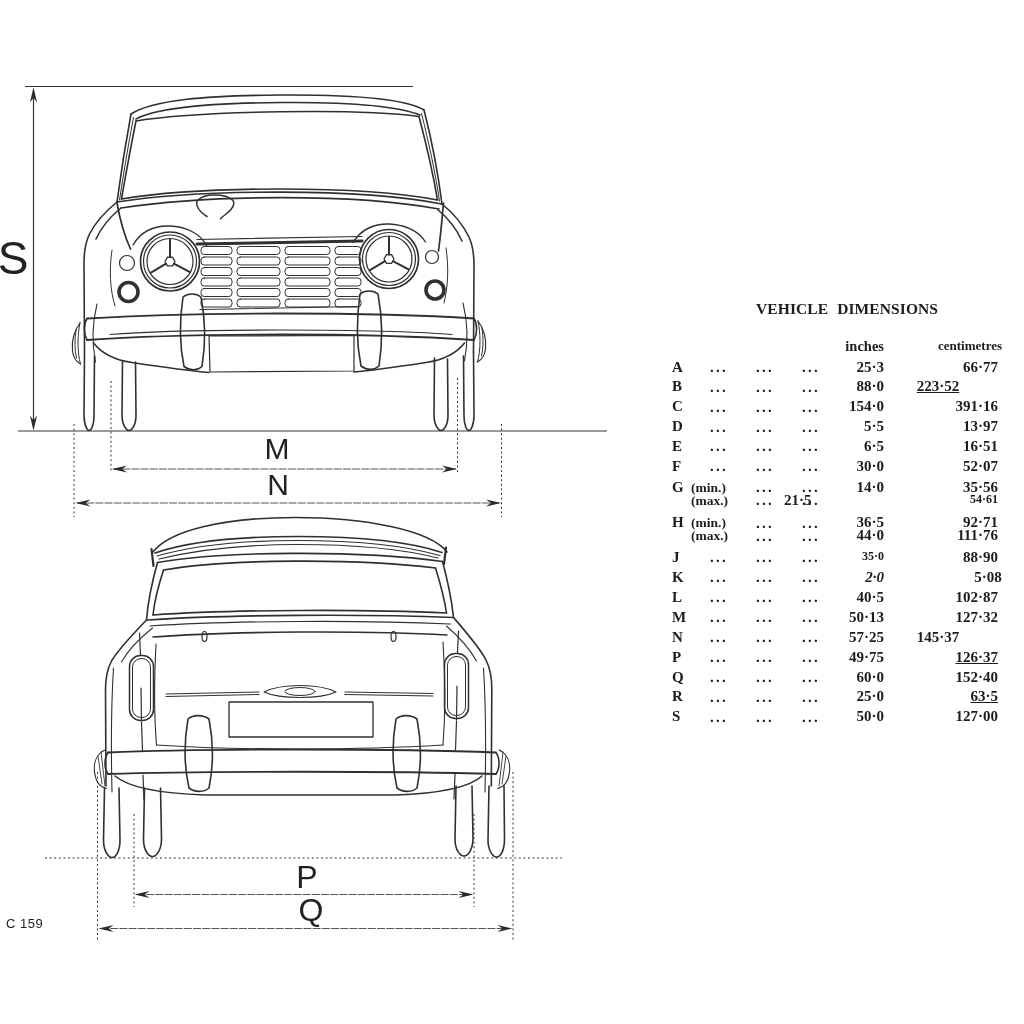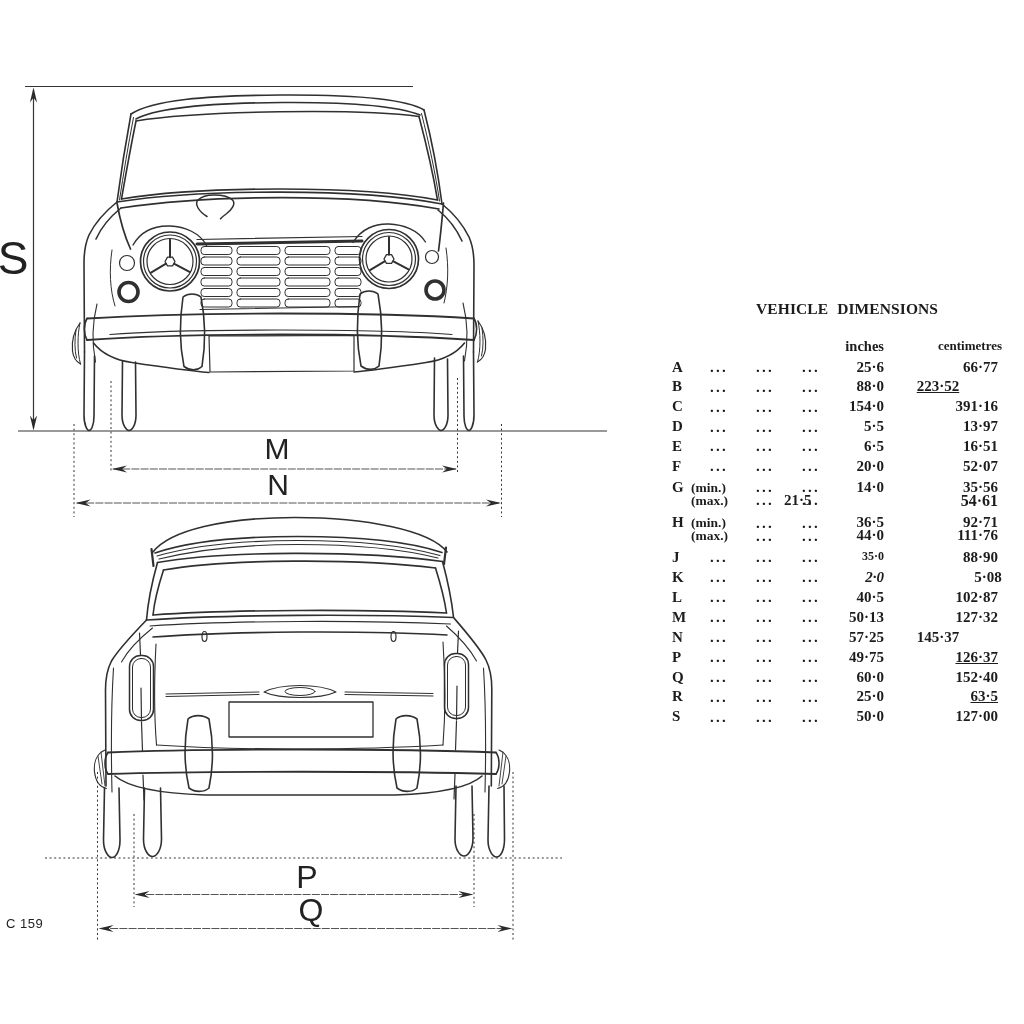--- a/index.html
+++ b/index.html
@@ -193,21 +193,21 @@
 </g>
 </svg>
 <div id="tbl">
 <div style="position:absolute;left:756px;top:300px;font-size:15.5px;letter-spacing:0.1px;word-spacing:5px;white-space:nowrap;">VEHICLE DIMENSIONS</div>
 <div style="position:absolute;left:784px;top:338px;width:100px;text-align:right;font-size:14.5px;">inches</div>
 <div style="position:absolute;left:938px;top:338px;width:117px;text-align:left;font-size:13px;">centimetres</div>
 <div style="position:absolute;left:672px;top:358.5px;font-size:15px;">A</div>
 <div style="position:absolute;left:710px;top:359.0px;font-size:15px;letter-spacing:2.2px;">...</div>
 <div style="position:absolute;left:756px;top:359.0px;font-size:15px;letter-spacing:2.2px;">...</div>
 <div style="position:absolute;left:802px;top:359.0px;font-size:15px;letter-spacing:2.2px;">...</div>
-<div style="position:absolute;left:784px;top:358.5px;width:100px;text-align:right;font-size:15px;">25·6</div>
+<div style="position:absolute;left:784px;top:358.5px;width:100px;text-align:right;font-size:15px;">25·3</div>
 <div style="position:absolute;left:878px;top:358.5px;width:120px;text-align:right;font-size:15px;">66·77</div>
 <div style="position:absolute;left:672px;top:378.2px;font-size:15px;">B</div>
 <div style="position:absolute;left:710px;top:378.7px;font-size:15px;letter-spacing:2.2px;">...</div>
 <div style="position:absolute;left:756px;top:378.7px;font-size:15px;letter-spacing:2.2px;">...</div>
 <div style="position:absolute;left:802px;top:378.7px;font-size:15px;letter-spacing:2.2px;">...</div>
 <div style="position:absolute;left:784px;top:378.2px;width:100px;text-align:right;font-size:15px;">88·0</div>
 <div style="position:absolute;left:878px;top:378.2px;width:120px;text-align:center;font-size:15px;text-decoration:underline;">223·52</div>
 <div style="position:absolute;left:672px;top:398.0px;font-size:15px;">C</div>
 <div style="position:absolute;left:710px;top:398.5px;font-size:15px;letter-spacing:2.2px;">...</div>
 <div style="position:absolute;left:756px;top:398.5px;font-size:15px;letter-spacing:2.2px;">...</div>
@@ -223,33 +223,33 @@
 <div style="position:absolute;left:672px;top:437.8px;font-size:15px;">E</div>
 <div style="position:absolute;left:710px;top:438.3px;font-size:15px;letter-spacing:2.2px;">...</div>
 <div style="position:absolute;left:756px;top:438.3px;font-size:15px;letter-spacing:2.2px;">...</div>
 <div style="position:absolute;left:802px;top:438.3px;font-size:15px;letter-spacing:2.2px;">...</div>
 <div style="position:absolute;left:784px;top:437.8px;width:100px;text-align:right;font-size:15px;">6·5</div>
 <div style="position:absolute;left:878px;top:437.8px;width:120px;text-align:right;font-size:15px;">16·51</div>
 <div style="position:absolute;left:672px;top:457.8px;font-size:15px;">F</div>
 <div style="position:absolute;left:710px;top:458.3px;font-size:15px;letter-spacing:2.2px;">...</div>
 <div style="position:absolute;left:756px;top:458.3px;font-size:15px;letter-spacing:2.2px;">...</div>
 <div style="position:absolute;left:802px;top:458.3px;font-size:15px;letter-spacing:2.2px;">...</div>
-<div style="position:absolute;left:784px;top:457.8px;width:100px;text-align:right;font-size:15px;">20·0</div>
+<div style="position:absolute;left:784px;top:457.8px;width:100px;text-align:right;font-size:15px;">30·0</div>
 <div style="position:absolute;left:878px;top:457.8px;width:120px;text-align:right;font-size:15px;">52·07</div>
 <div style="position:absolute;left:672px;top:478.7px;font-size:15px;">G</div>
 <div style="position:absolute;left:691px;top:479.7px;font-size:13.5px;">(min.)</div>
 <div style="position:absolute;left:756px;top:479.2px;font-size:15px;letter-spacing:2.2px;">...</div>
 <div style="position:absolute;left:802px;top:479.2px;font-size:15px;letter-spacing:2.2px;">...</div>
 <div style="position:absolute;left:784px;top:478.7px;width:100px;text-align:right;font-size:15px;">14·0</div>
 <div style="position:absolute;left:878px;top:478.7px;width:120px;text-align:right;font-size:15px;">35·56</div>
 <div style="position:absolute;left:691px;top:492.8px;font-size:13.5px;">(max.)</div>
 <div style="position:absolute;left:756px;top:492.3px;font-size:15px;letter-spacing:2.2px;">...</div>
 <div style="position:absolute;left:802px;top:492.3px;font-size:15px;letter-spacing:2.2px;">...</div>
 <div style="position:absolute;left:784px;top:491.8px;width:100px;font-size:15px;">21·5</div>
-<div style="position:absolute;left:878px;top:491.8px;width:120px;text-align:right;font-size:16px;">54·61</div>
+<div style="position:absolute;left:878px;top:491.8px;width:120px;text-align:right;font-size:12px;">54·61</div>
 <div style="position:absolute;left:672px;top:514.2px;font-size:15px;">H</div>
 <div style="position:absolute;left:691px;top:515.2px;font-size:13.5px;">(min.)</div>
 <div style="position:absolute;left:756px;top:514.7px;font-size:15px;letter-spacing:2.2px;">...</div>
 <div style="position:absolute;left:802px;top:514.7px;font-size:15px;letter-spacing:2.2px;">...</div>
 <div style="position:absolute;left:784px;top:514.2px;width:100px;text-align:right;font-size:15px;">36·5</div>
 <div style="position:absolute;left:878px;top:514.2px;width:120px;text-align:right;font-size:15px;">92·71</div>
 <div style="position:absolute;left:691px;top:528.3px;font-size:13.5px;">(max.)</div>
 <div style="position:absolute;left:756px;top:527.8px;font-size:15px;letter-spacing:2.2px;">...</div>
 <div style="position:absolute;left:802px;top:527.8px;font-size:15px;letter-spacing:2.2px;">...</div>
 <div style="position:absolute;left:784px;top:527.3px;width:100px;text-align:right;font-size:15px;">44·0</div>

